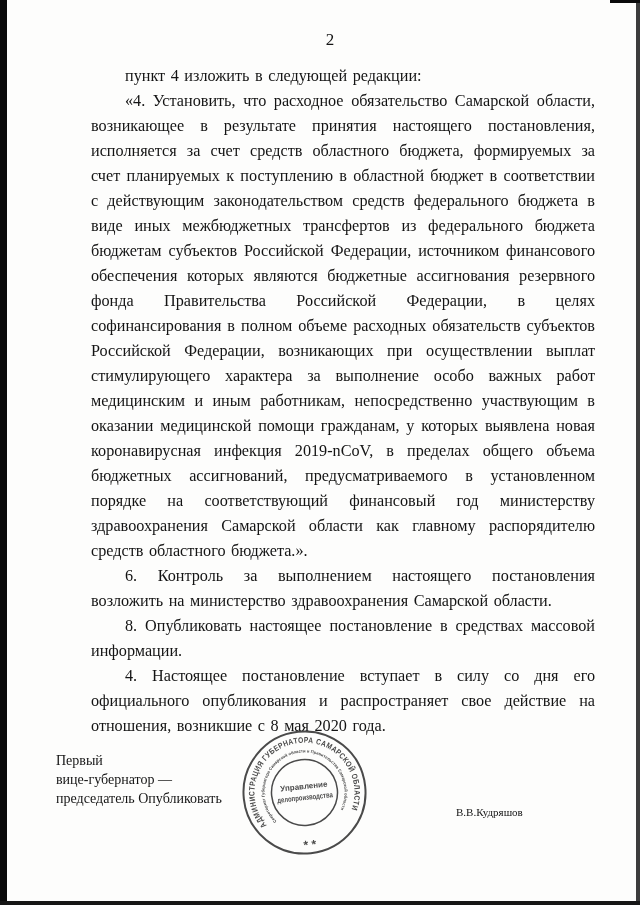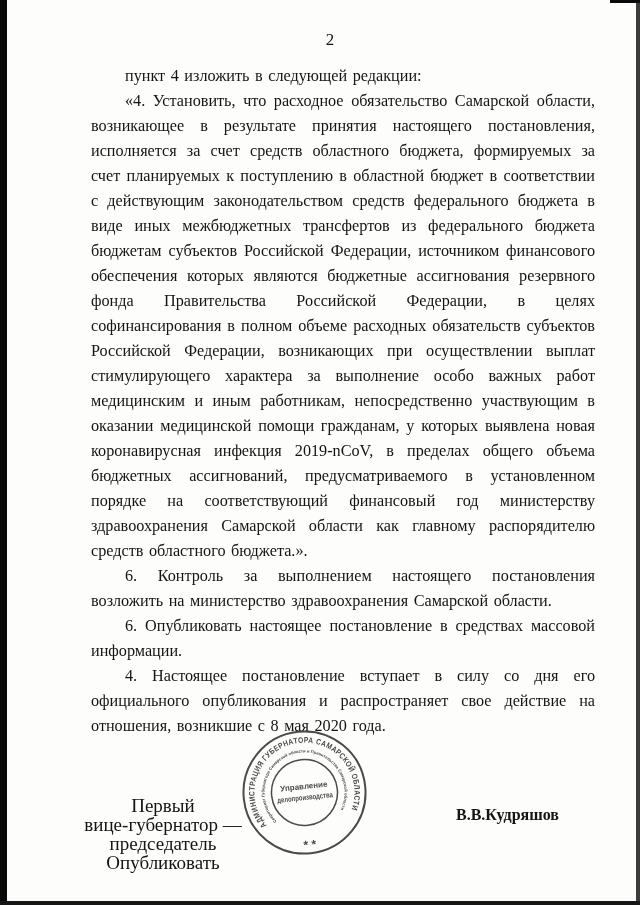--- a/index.html
+++ b/index.html
@@ -19,23 +19,23 @@
     text-align:center; font-size:17px;
   }
   .body-text {
     position:absolute; left:78px; top:64px; width:504px;
     font-size:16.2px; line-height:25px; text-align:justify;margin-left:13px;
   }
   .para { text-indent:34px; word-spacing:1.5px; margin:0; }
 
   .sig-block {
     position:absolute; left:56px; top:751px; width:214px;
-    text-align:center; font-size:19px; line-height:19px;margin-top:45px;
+    font-size:14px; line-height:19px;
   }
-  .sig-name { position:absolute; left:456px; top:806px; font-size:16px;font-weight:bold; }
+  .sig-name { position:absolute; left:456px; top:806px; font-size:11px; }
 
   .stamp {
     position:absolute; left:222px; top:710px; width:165px; height:165px;
     opacity:0.85; transform:rotate(-6deg);
   }
   .stamp text, .stamp textPath {
     font-family:"Liberation Sans", sans-serif; font-weight:bold; fill:#2b2b2b;
   }
 </style>
 </head>
@@ -47,21 +47,21 @@
   <div class="edge-right"></div>
   <div class="edge-topright"></div>
   <div class="edge-bottom"></div>
 
   <div class="page-num">2</div>
 
   <div class="body-text">
     <p class="para">пункт 4 изложить в следующей редакции:</p>
     <p class="para">«4. Установить, что расходное обязательство Самарской области, возникающее в результате принятия настоящего постановления, исполняется за счет средств областного бюджета, формируемых за счет планируемых к поступлению в областной бюджет в соответствии с действующим законодательством средств федерального бюджета в виде иных межбюджетных трансфертов из федерального бюджета бюджетам субъектов Российской Федерации, источником финансового обеспечения которых являются бюджетные ассигнования резервного фонда Правительства Российской Федерации, в целях софинансирования в полном объеме расходных обязательств субъектов Российской Федерации, возникающих при осуществлении выплат стимулирующего характера за выполнение особо важных работ медицинским и иным работникам, непосредственно участвующим в оказании медицинской помощи гражданам, у которых выявлена новая коронавирусная инфекция 2019-nCoV, в пределах общего объема бюджетных ассигнований, предусматриваемого в установленном порядке на соответствующий финансовый год министерству здравоохранения Самарской области как главному распорядителю средств областного бюджета.».</p>
     <p class="para">6. Контроль за выполнением настоящего постановления возложить на министерство здравоохранения Самарской области.</p>
-    <p class="para">6. Опубликовать настоящее постановление в средствах массовой информации.</p>
+    <p class="para">8. Опубликовать настоящее постановление в средствах массовой информации.</p>
     <p class="para">4. Настоящее постановление вступает в силу со дня его официального опубликования и распространяет свое действие на отношения, возникшие с 8 мая 2020 года.</p>
   </div>
 
   <div class="sig-block">
     <div>Первый</div>
     <div>вице-губернатор —</div>
     <div>председатель Опубликовать</div>
   </div>
 
   <div class="sig-name">В.В.Кудряшов</div>

